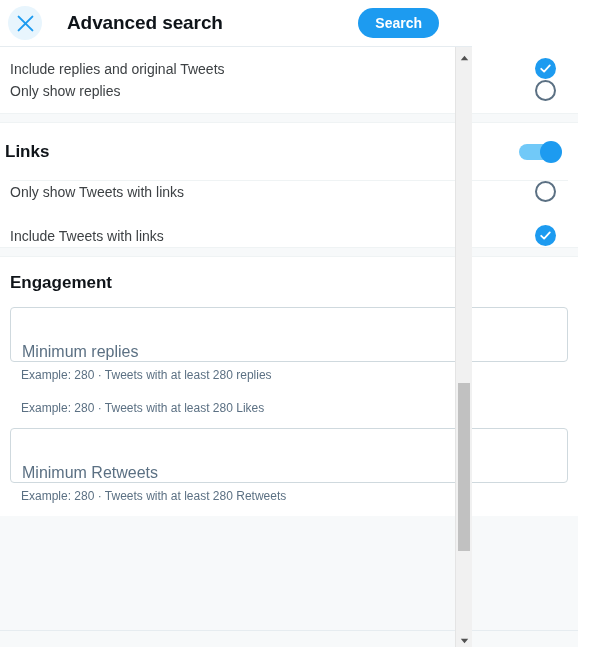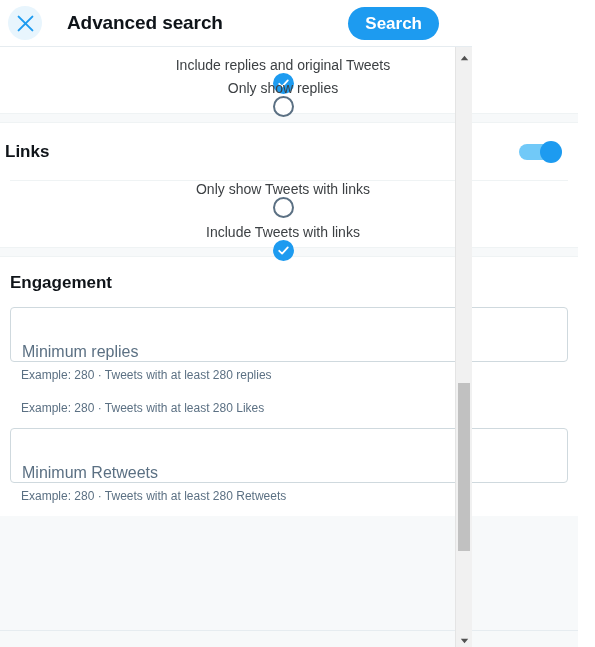--- a/index.html
+++ b/index.html
@@ -54,21 +54,21 @@
     letter-spacing: -0.1px;
     white-space: nowrap;
   }
   .header-spacer { flex: 1 1 auto; }
   .search-btn {
     background: #1d9bf0;
     color: #ffffff;
     border: none;
     border-radius: 9999px;
     font-family: "Liberation Sans", sans-serif;
-    font-size: 17px;
+    font-size: 14px;
     font-weight: bold;
     padding: 8px 17px;
     cursor: pointer;
     line-height: 1;
     margin-right: 23px;
   }
 
   
   .body-area {
     position: absolute;
@@ -94,21 +94,20 @@
   }
 
   
   .opt-row {
     display: flex;
     align-items: center;
     padding: 0 22px 0 10px;
     height: 33px;
     box-sizing: border-box;
     cursor: pointer;
-    flex-direction: column;
   }
   .opt-label {
     font-size: 14px;
     color: #3d4144;
     flex: 1 1 auto;
     white-space: nowrap;
   }
   .radio {
     width: 21px;
     height: 21px;

